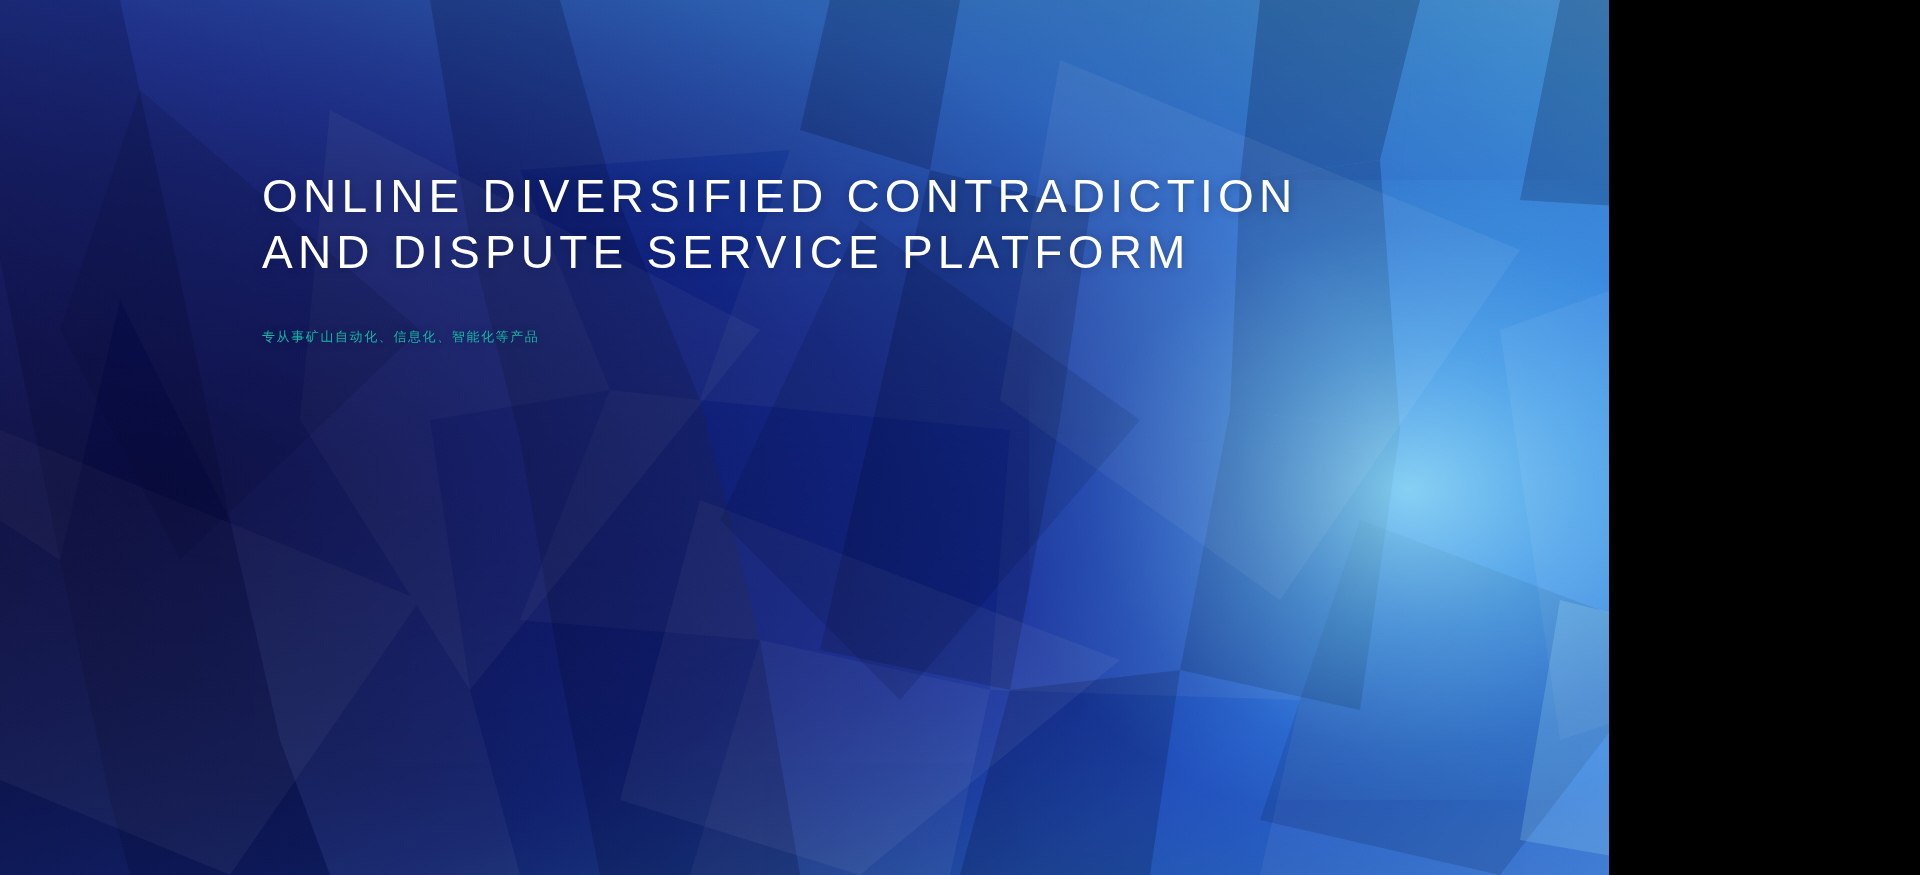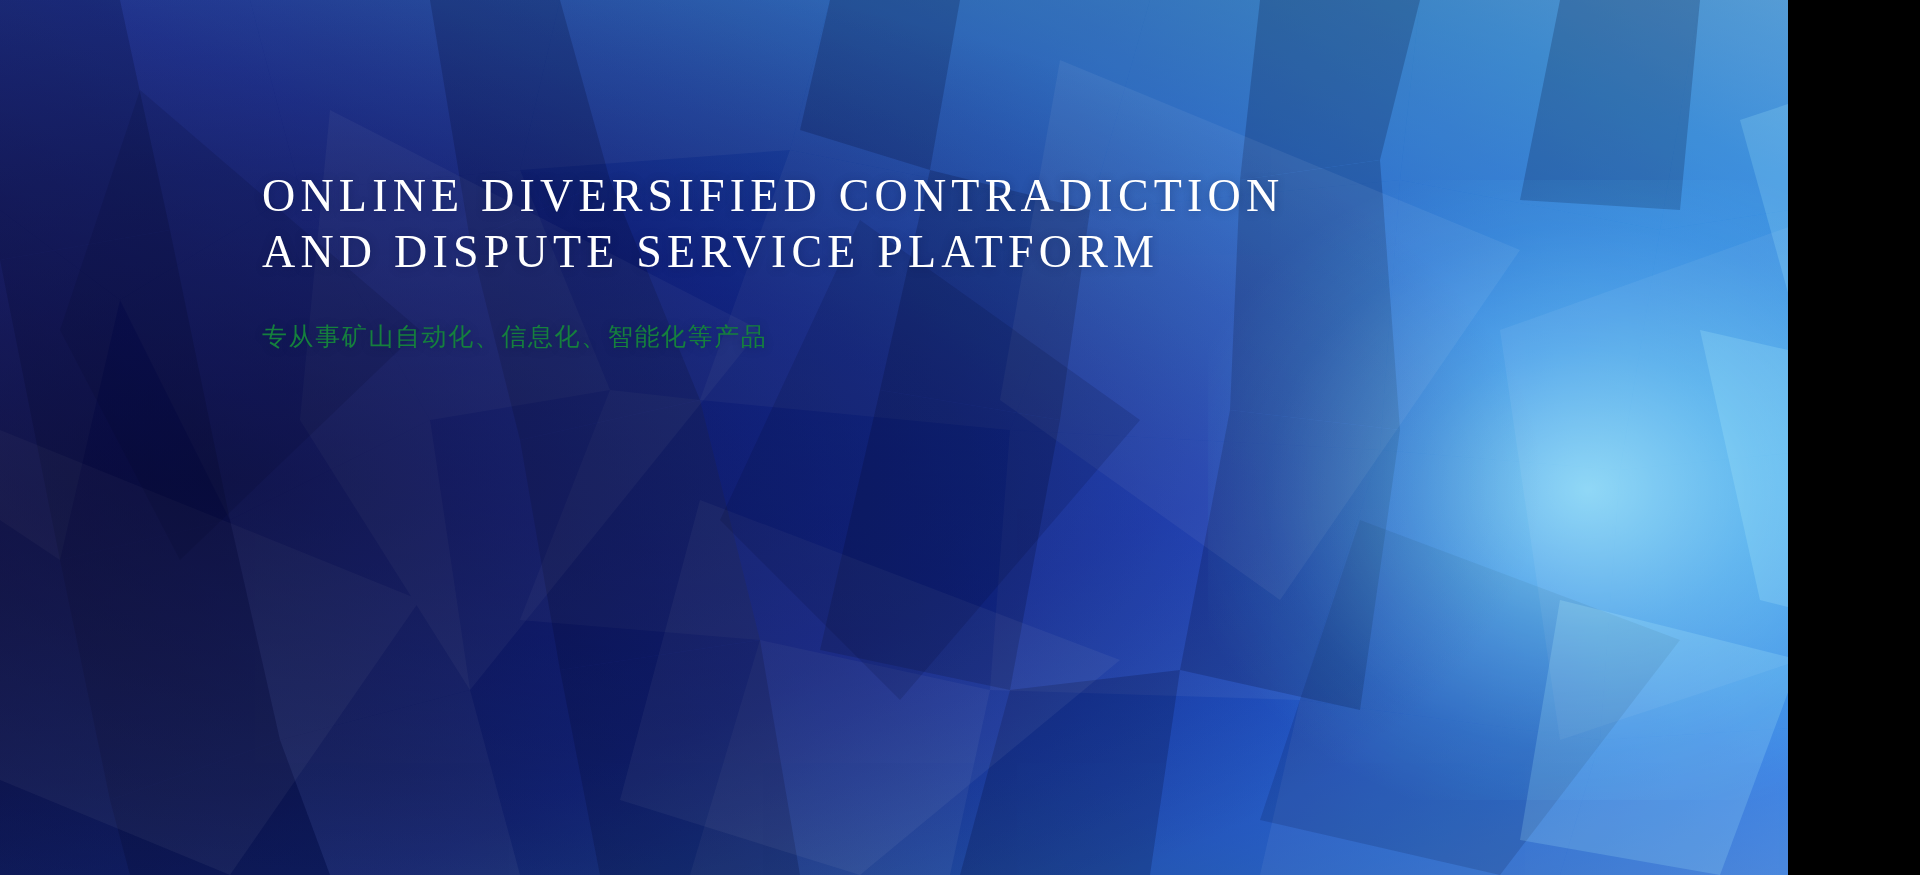--- a/index.html
+++ b/index.html
@@ -2,24 +2,24 @@
 <html><head>
 <meta charset="utf-8">
 <style>
   html, body {
     margin: 0;
     padding: 0;
     background: #000;
   }
   #banner {
     position: relative;
-    width: 1788px;
+    width: 1609px;
     height: 875px;
     overflow: hidden;
-    font-family: Liberation Serif, serif;
+    font-family: Liberation Sans, sans-serif;
     background: #0f0f33;
   }
   #bg-svg {
     position: absolute;
     inset: 0;
     width: 1920px;
     height: 875px;
     display: block;
   }
   
@@ -73,22 +73,22 @@
     letter-spacing: 4px;
     margin: 26px 0 0 0;
     white-space: nowrap;
     text-shadow: 0 1px 10px rgba(0,20,60,0.30);
   }
 
   .desc {
     margin-top: 40px;
   }
   .desc-line {
-    color: #15803d;
-    font-size: 25px;
+    color: #14b8a6;
+    font-size: 13px;
     line-height: 34px;
     font-weight: 400;
     letter-spacing: 1.6px;
     white-space: nowrap;
     text-shadow: 0 1px 8px rgba(0,20,60,0.35);
   }
 </style>
 </head>
 <body>
 

